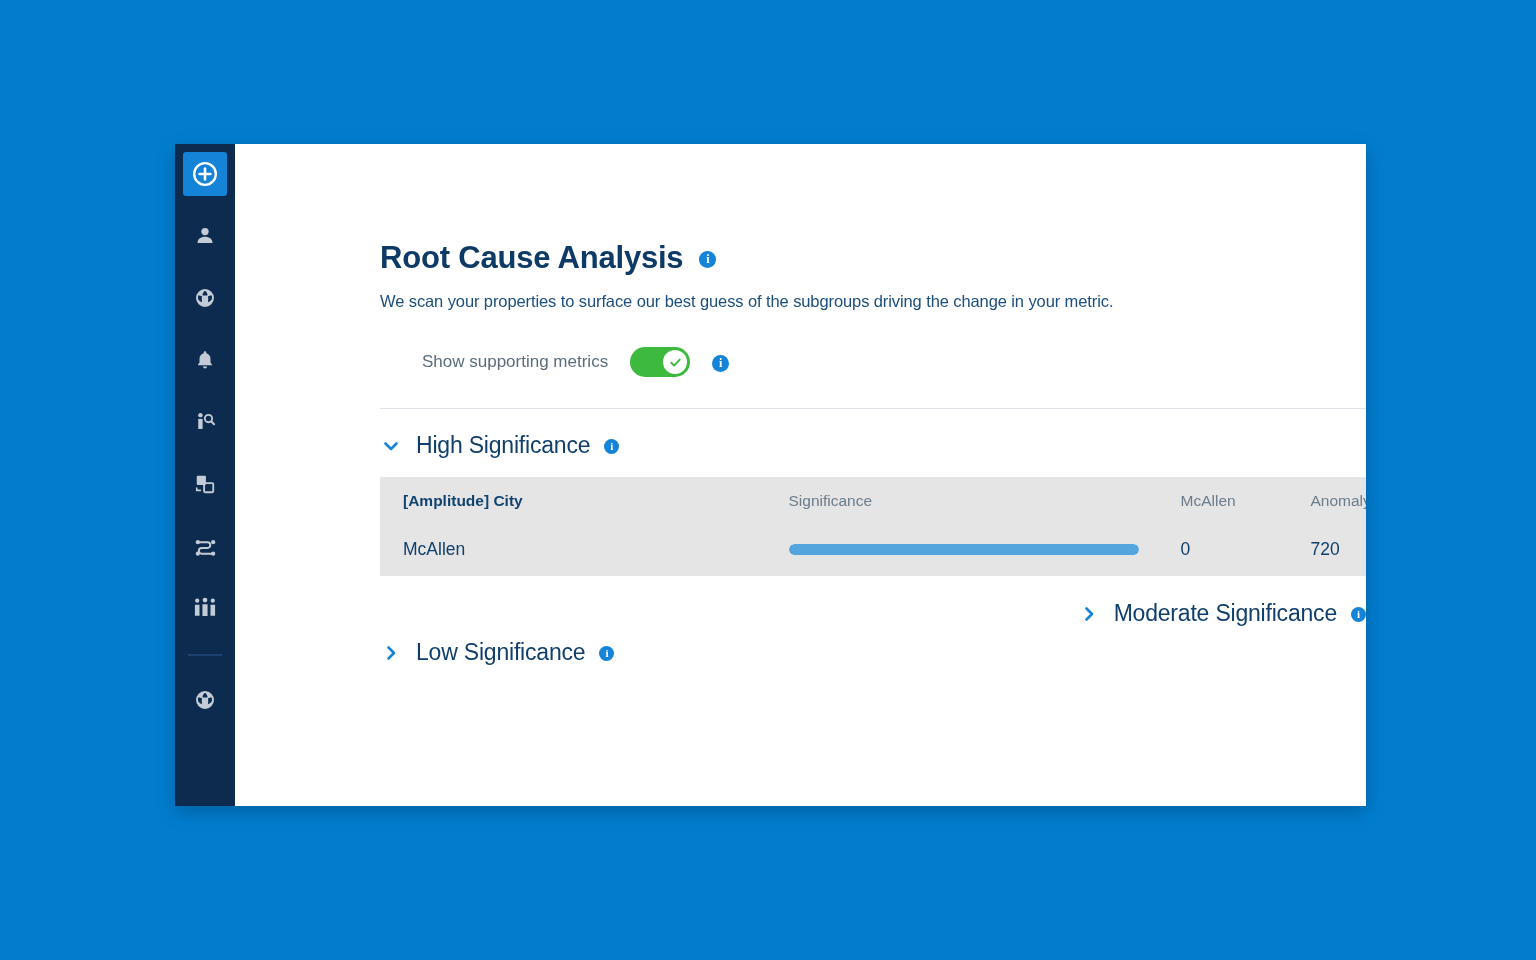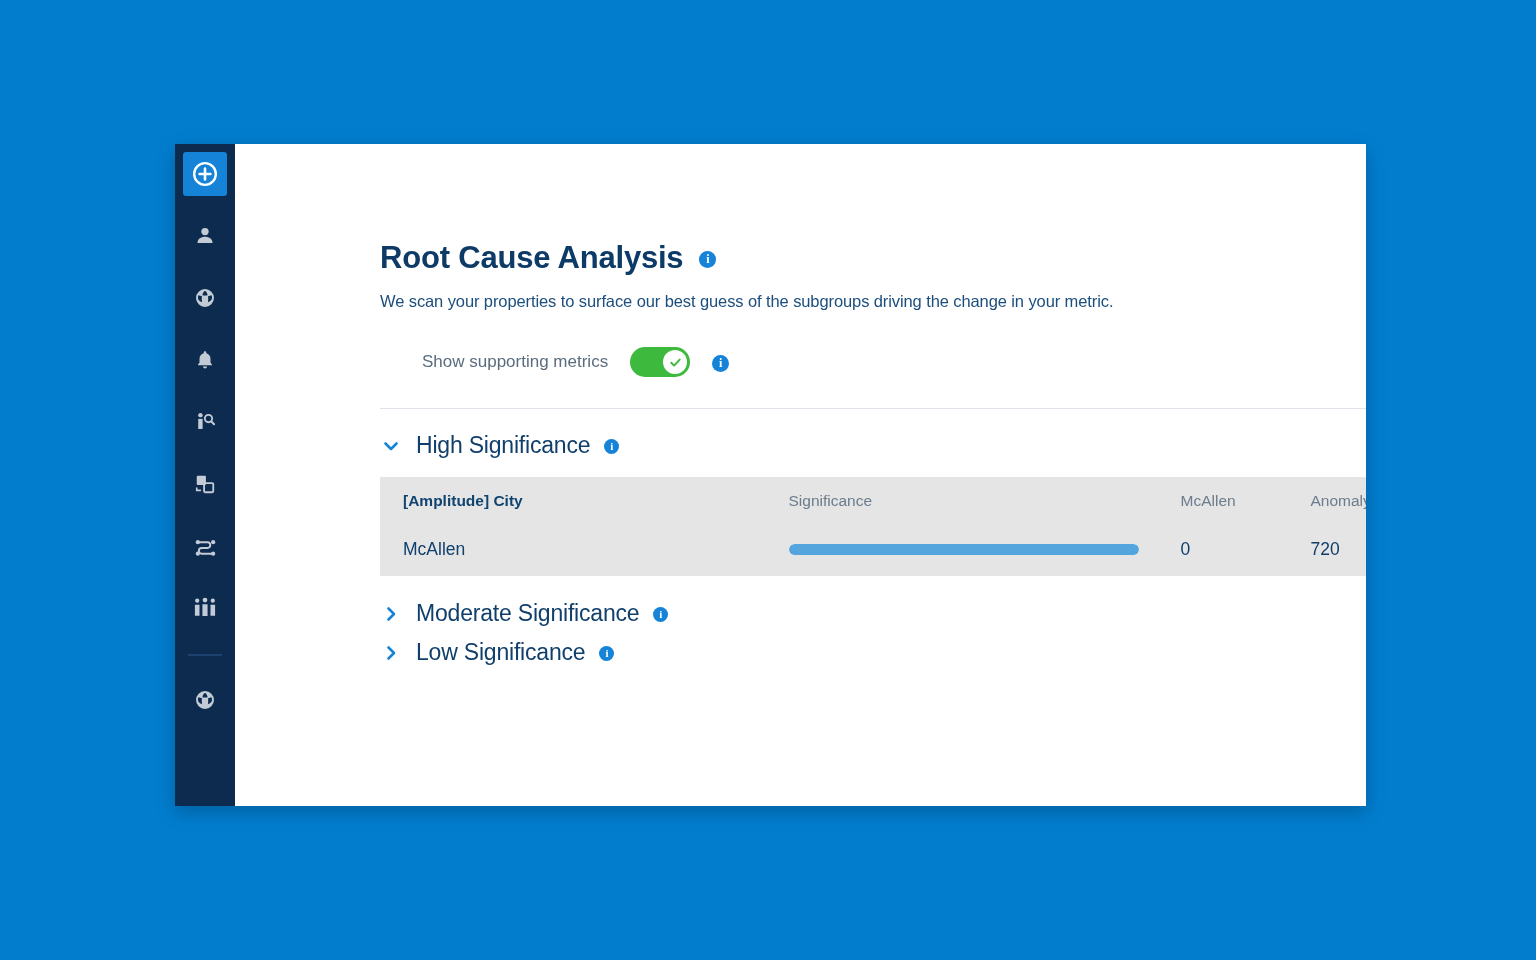--- a/index.html
+++ b/index.html
@@ -386,21 +386,21 @@
             </td>
             <td class="col-base">0</td>
             <td class="col-anom">720</td>
           </tr>
 
 
 
         </tbody>
       </table>
 
-      <div class="section-header" style="margin-top:24px;">
+      <div class="section-header" style="margin-top:24px;justify-content:flex-end;">
         <span class="chev">
           <svg width="20" height="20" viewBox="0 0 20 20">
             <path d="M7.5 4.5L13 10l-5.5 5.5" fill="none" stroke="#1583D8" stroke-width="2.6" stroke-linecap="round" stroke-linejoin="round"></path>
           </svg>
         </span>
         <span class="section-title">Moderate Significance</span>
         <span class="info-icon small">i</span>
       </div>
 
       <div class="section-header" style="margin-top:12px;">

